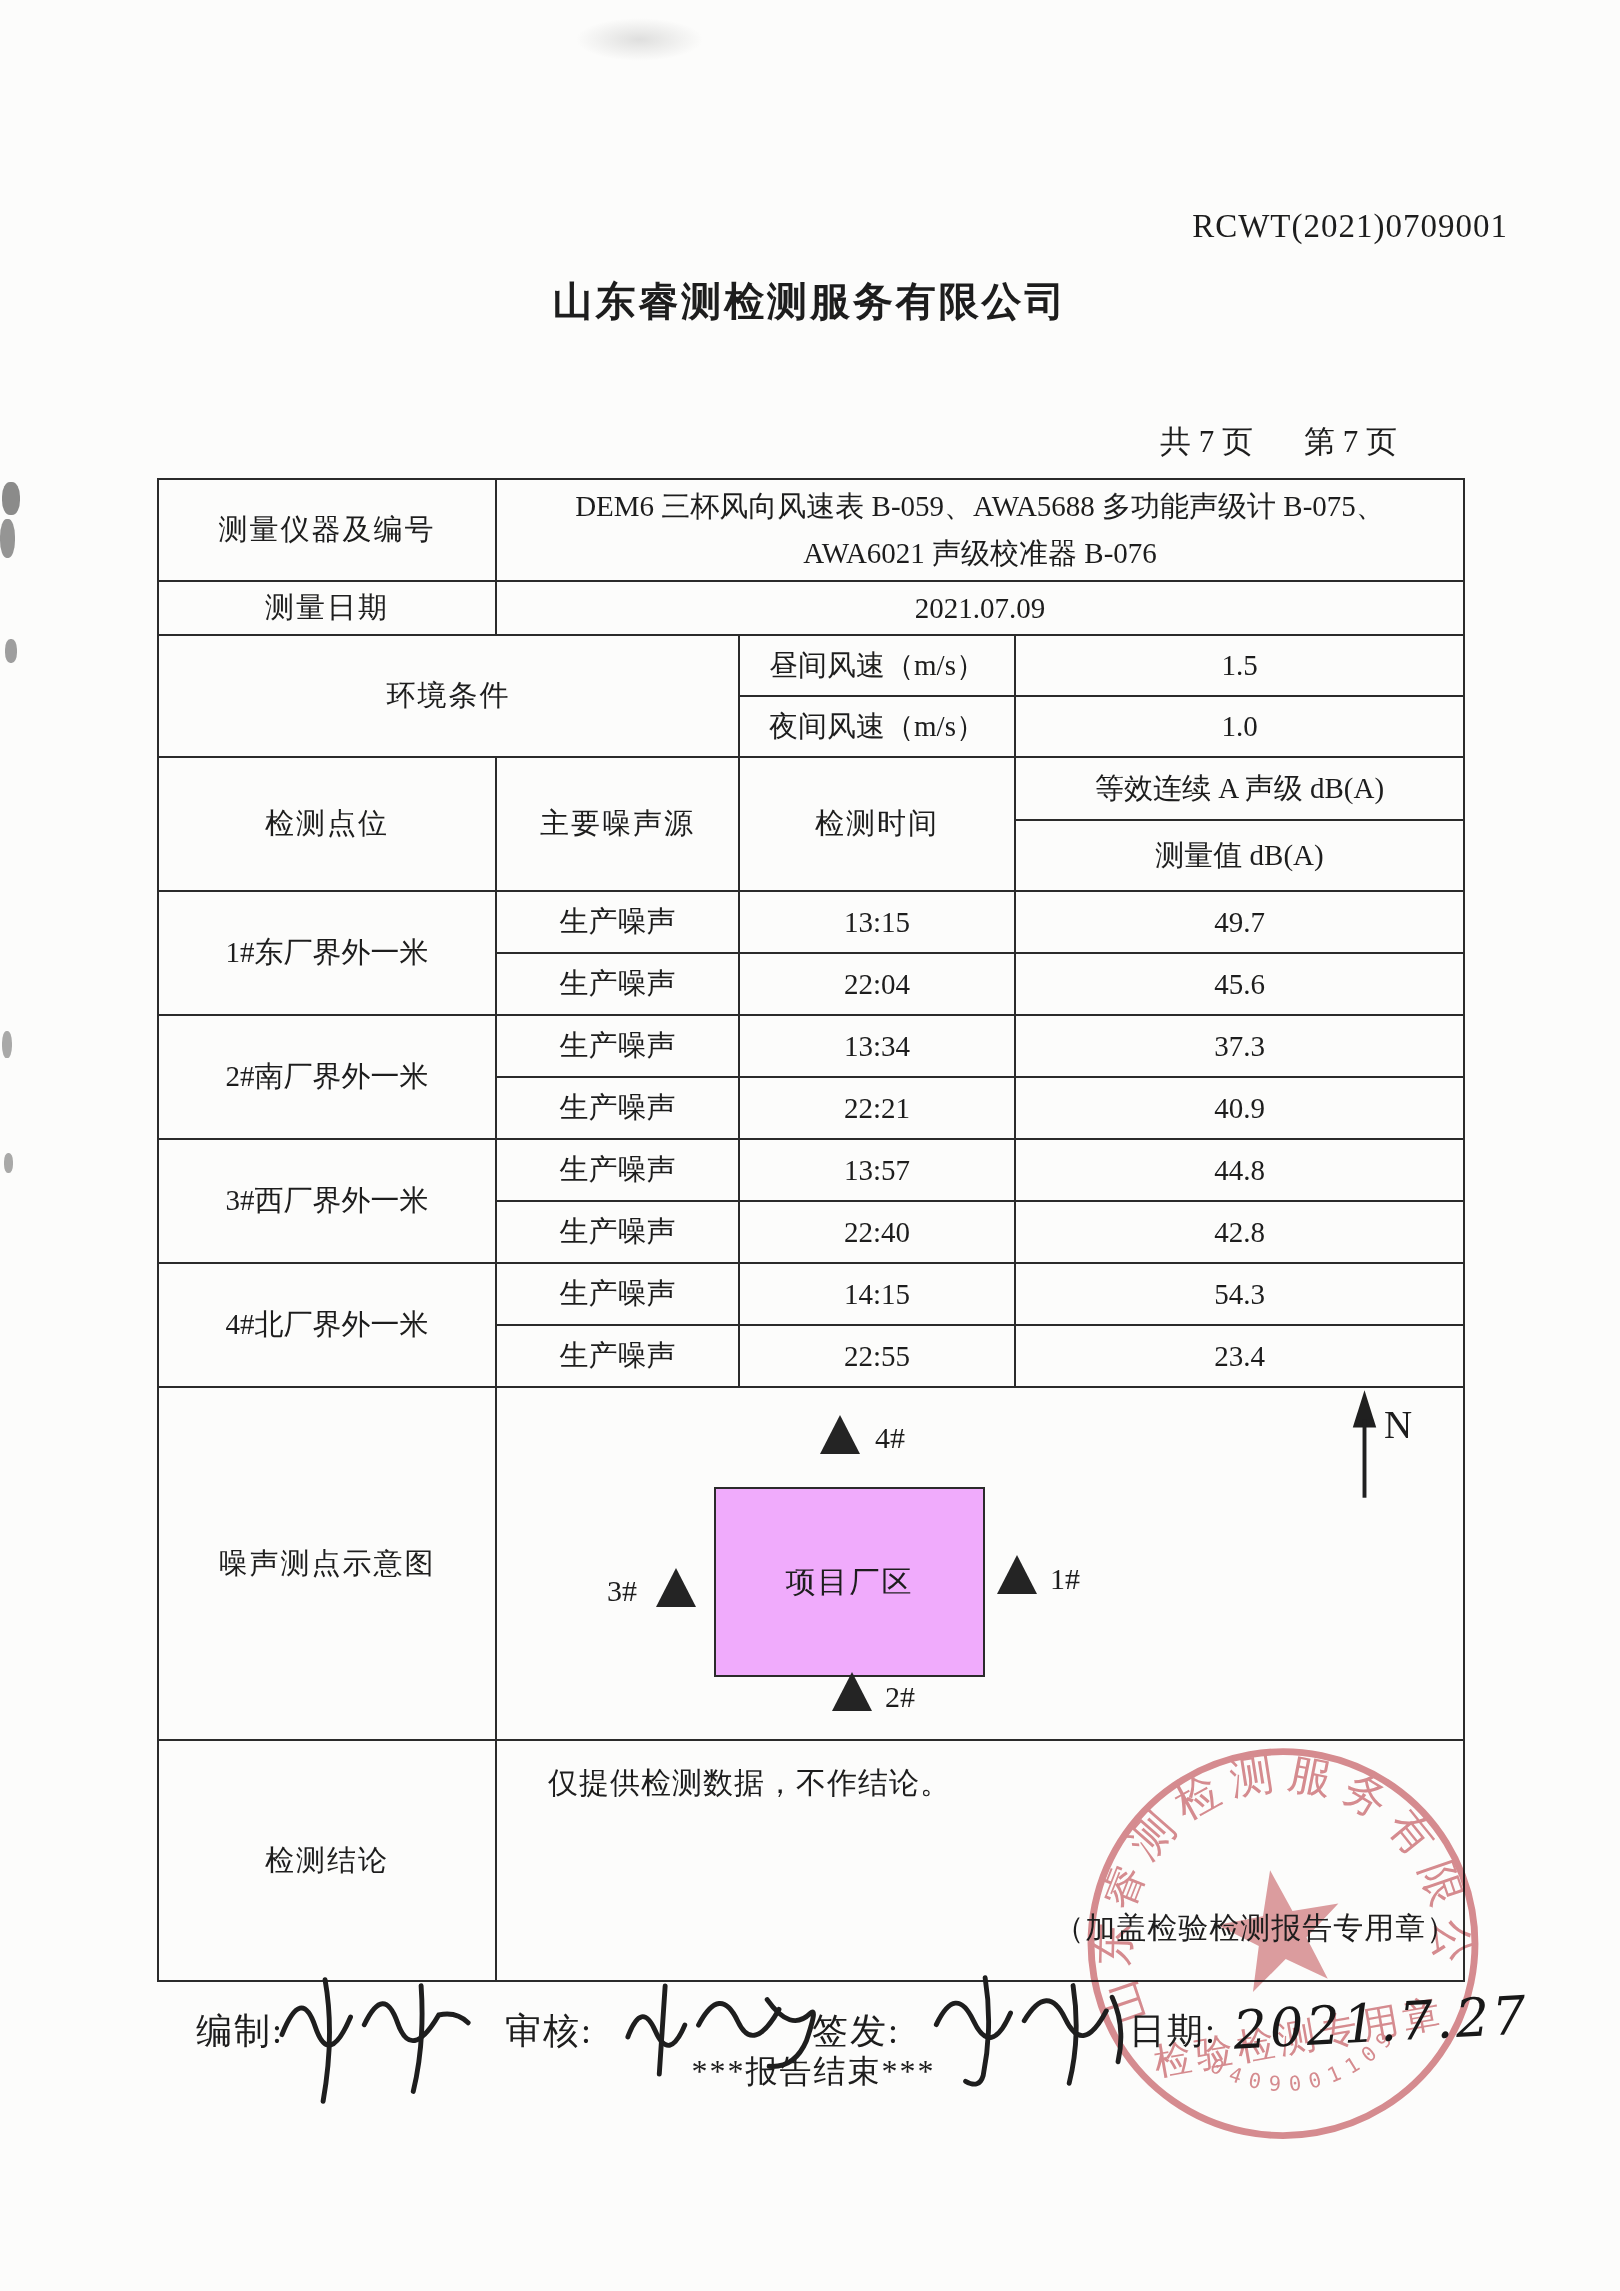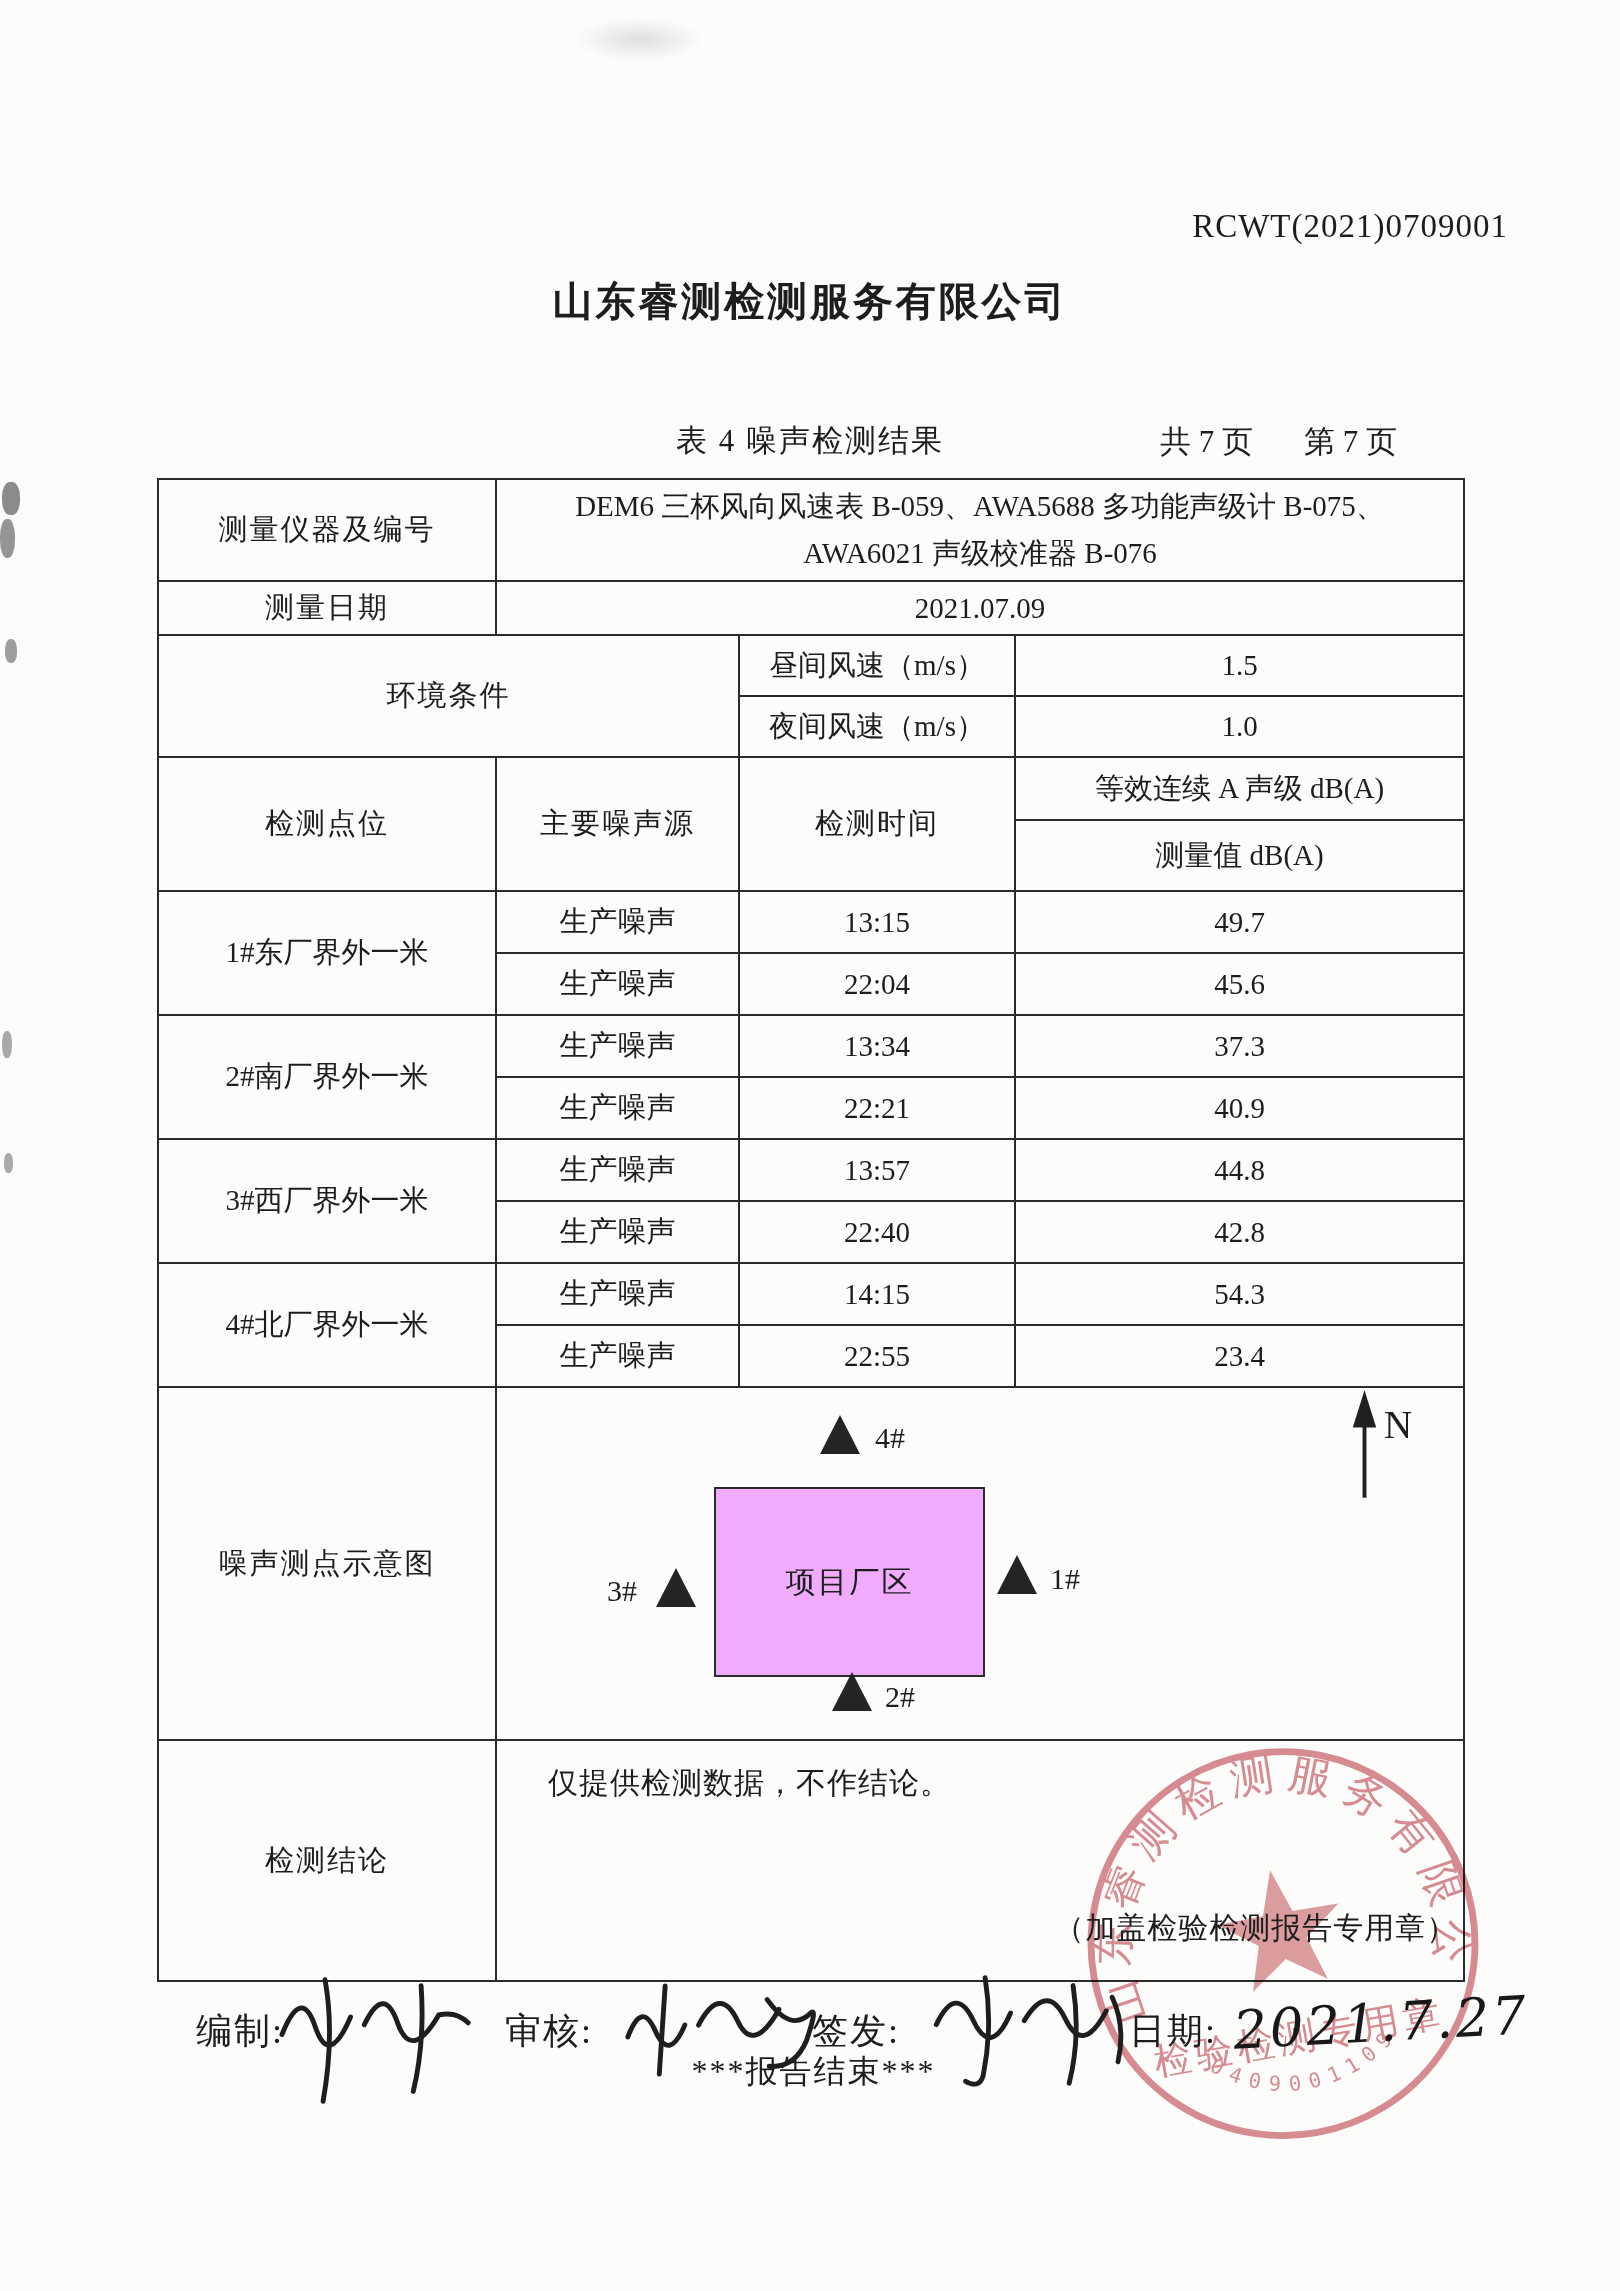--- a/index.html
+++ b/index.html
@@ -78,21 +78,20 @@
 
   <div class="smudge" style="left:576px;top:17.6px;width:127px;height:43px;"></div>
   <div class="edge-blob" style="left:2px;top:482px;width:17.6px;height:33px;opacity:.55;"></div>
   <div class="edge-blob" style="left:0px;top:519px;width:14.7px;height:39px;opacity:.5;"></div>
   <div class="edge-blob" style="left:4.9px;top:639px;width:11.8px;height:23.5px;opacity:.45;"></div>
   <div class="edge-blob" style="left:2px;top:1031px;width:9.8px;height:27.4px;opacity:.4;"></div>
   <div class="edge-blob" style="left:3.9px;top:1153px;width:8.8px;height:19.6px;opacity:.4;"></div>
 
   <div class="report-no">RCWT(2021)0709001</div>
   <div class="company">山东睿测检测服务有限公司</div>
-  <div class="caption">表 4  噪声检测结果</div>
   <div class="pages"><span>共 7 页</span><span class="gap"></span><span>第 7 页</span></div>
 
   <table class="main">
     <colgroup>
         <col style="width:338px">
         <col style="width:243px">
         <col style="width:276px">
         <col style="width:449px">
       </colgroup>
     <tbody>

